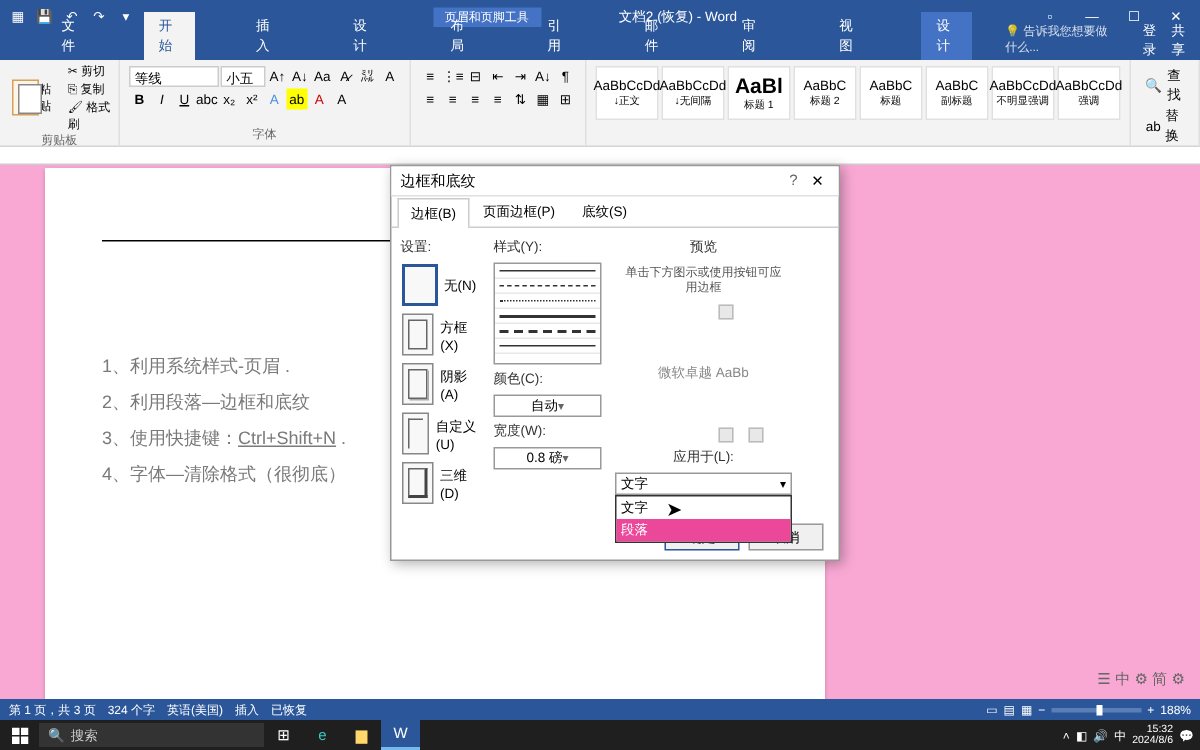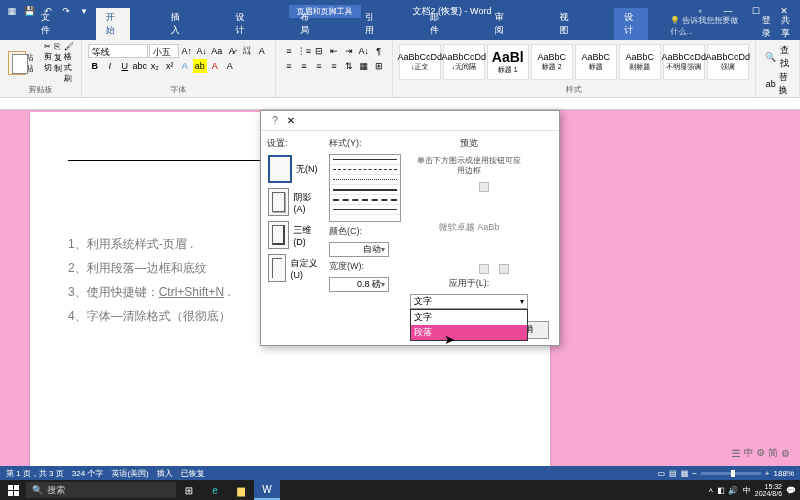--- a/index.html
+++ b/index.html
@@ -66,21 +66,21 @@
 .setting-thumb.selected { border: 2px solid #2b579a; }
 .setting-thumb.box::after { content:''; position:absolute; inset:3px; border:1px solid #666; }
 .setting-thumb.shadow::after { content:''; position:absolute; inset:3px; border:1px solid #666; box-shadow: 1px 1px 0 #aaa; }
 .setting-thumb.three-d::after { content:''; position:absolute; inset:3px; border:1px solid #666; border-right:2px solid #444; border-bottom:2px solid #444; }
 .setting-thumb.custom::after { content:''; position:absolute; inset:3px; border-top:1px solid #666; border-left:1px solid #666; }
 .style-list { width: 72px; height: 68px; border: 1px solid #999; background: #fff; overflow: hidden; }
 .style-line { height: 10px; border-bottom: 1px solid #e8e8e8; display: flex; align-items: center; padding: 0 3px; }
 .style-sample { flex: 1; border-top: 1px solid #333; }
 .style-sample.dashed { border-top-style: dashed; }
 .style-sample.dotted { border-top-style: dotted; }
-.dlg-select { width: 60px; border: 1px solid #999; background: #fff; padding: 1px 3px; font-size: 9px; height: 15px; display: flex; align-items: center; justify-content: flex-end; }
+.dlg-select { width: 72px; border: 1px solid #999; background: #fff; padding: 1px 3px; font-size: 9px; height: 15px; display: flex; align-items: center; justify-content: center; }
 .dlg-select::after { content: '▾'; font-size: 8px; color: #666; }
 .preview-area { width: 120px; align-items: center; }
 .preview-hint { text-align: center; font-size: 8px; color: #555; line-height: 1.3; padding: 2px 6px; }
 .preview-box { height: 80px; border: none; margin: 6px 0; display: flex; align-items: center; justify-content: center; position: relative; }
 .preview-sample { font-size: 9px; color: #888; }
 .preview-handle { position: absolute; width: 10px; height: 10px; background: #e8e8e8; border: 1px solid #bbb; }
 .apply-dropdown { position: relative; }
 .apply-select { width: 118px; border: 1px solid #999; background: #fff; padding: 1px 3px; font-size: 9px; height: 15px; display: flex; align-items: center; justify-content: space-between; }
 .apply-select::after { content: '▾'; font-size: 8px; }
 .apply-options { position: absolute; top: 15px; left: 0; width: 118px; border: 1px solid #333; background: #fff; z-index: 10; }
@@ -155,21 +155,21 @@
   </div>
 </div>
 
 <div class="ribbon">
   <div class="ribbon-group">
     <div style="display:flex;gap:2px">
       <div class="paste-btn">
         <div class="paste-icon"></div>
         <span style="font-size:8px">粘贴</span>
       </div>
-      <div style="display:flex;gap:1px;font-size:8px">
+      <div style="display:flex;flex-direction:column;gap:1px;font-size:8px">
         <span><span>✂</span> <span>剪切</span></span>
         <span><span>⎘</span> <span>复制</span></span>
         <span><span>🖌</span> <span>格式刷</span></span>
       </div>
     </div>
     <div class="ribbon-group-label">剪贴板</div>
   </div>
 
   <div class="ribbon-group">
     <div class="font-controls">
@@ -256,21 +256,20 @@
         </div>
         <div class="style-item">
           <div class="style-preview">AaBbCcDd</div>
           <div>不明显强调</div>
         </div>
         <div class="style-item">
           <div class="style-preview">AaBbCcDd</div>
           <div>强调</div>
         </div>
       </div>
-    <div class="ribbon-group-label">样式</div>
   </div>
 
   <div class="ribbon-group">
     <div class="edit-group">
       <div class="edit-item">
           <span>🔍</span>
           <span>查找</span>
         </div>
       <div class="edit-item">
           <span>ab</span>
@@ -300,41 +299,51 @@
   <div class="ime-bar">
     <span>☰</span>
     <span>中 ⚙ 简</span>
     <span>⚙</span>
   </div>
 
 </div>
 
 <div class="dialog">
   <div class="dialog-title">
+    <span class="dialog-title-text">边框和底纹</span>
     <span class="dialog-help">?</span>
     <span class="dialog-close">✕</span>
+  </div>
+  <div class="dialog-tabs">
+    <div class="dialog-tab active">边框(B)</div>
+    <div class="dialog-tab">页面边框(P)</div>
+    <div class="dialog-tab">底纹(S)</div>
   </div>
   <div class="dialog-body">
     <div class="dlg-col" style="width:54px">
       <div class="dlg-label">设置:</div>
       <div class="setting-item">
           <div class="setting-thumb selected"></div>
           <span>无(N)</span>
         </div>
       <div class="setting-item">
+          <div class="setting-thumb box"></div>
+          <span>方框(X)</span>
+        </div>
+      <div class="setting-item">
           <div class="setting-thumb shadow"></div>
           <span>阴影(A)</span>
+        </div>
+      <div class="setting-item">
+          <div class="setting-thumb custom"></div>
+          <span>自定义(U)</span>
         </div>
       <div class="setting-item">
           <div class="setting-thumb three-d"></div>
           <span>三维(D)</span>
-        </div>
-      <div class="setting-item">
-          <div class="setting-thumb custom"></div>
-          <span>自定义(U)</span>
         </div>
     </div>
     <div class="dlg-col">
       <div class="dlg-label">样式(Y):</div>
       <div class="style-list">
         <div class="style-line">
             <div class="style-sample"></div>
           </div>
         <div class="style-line">
             <div class="style-sample dashed"></div>

